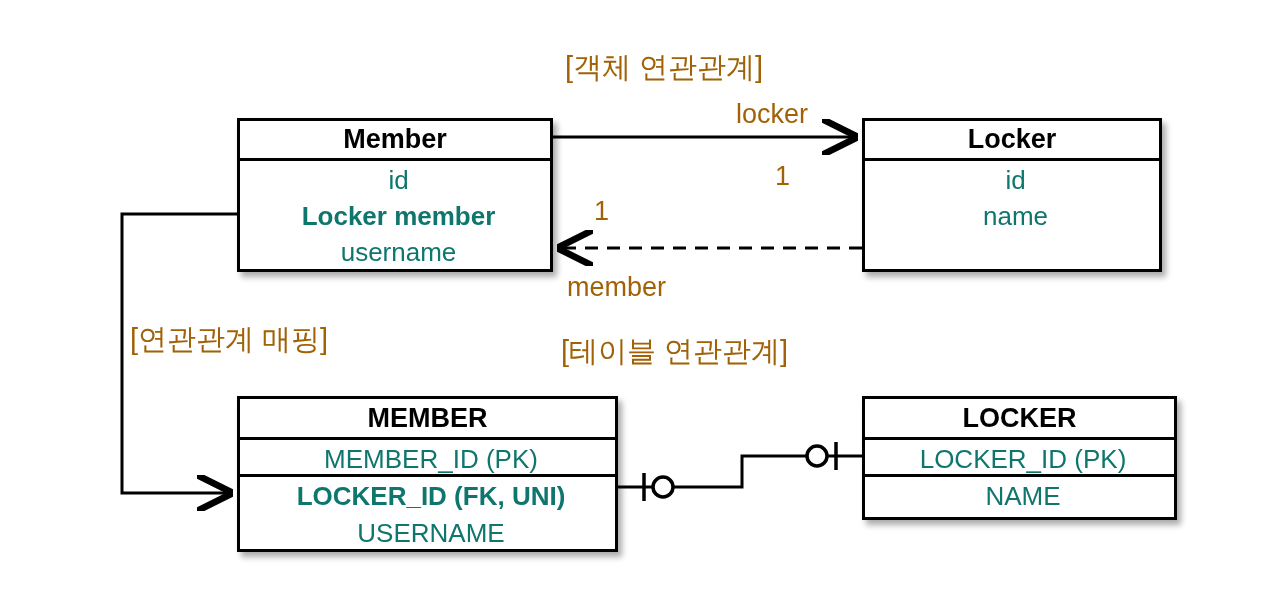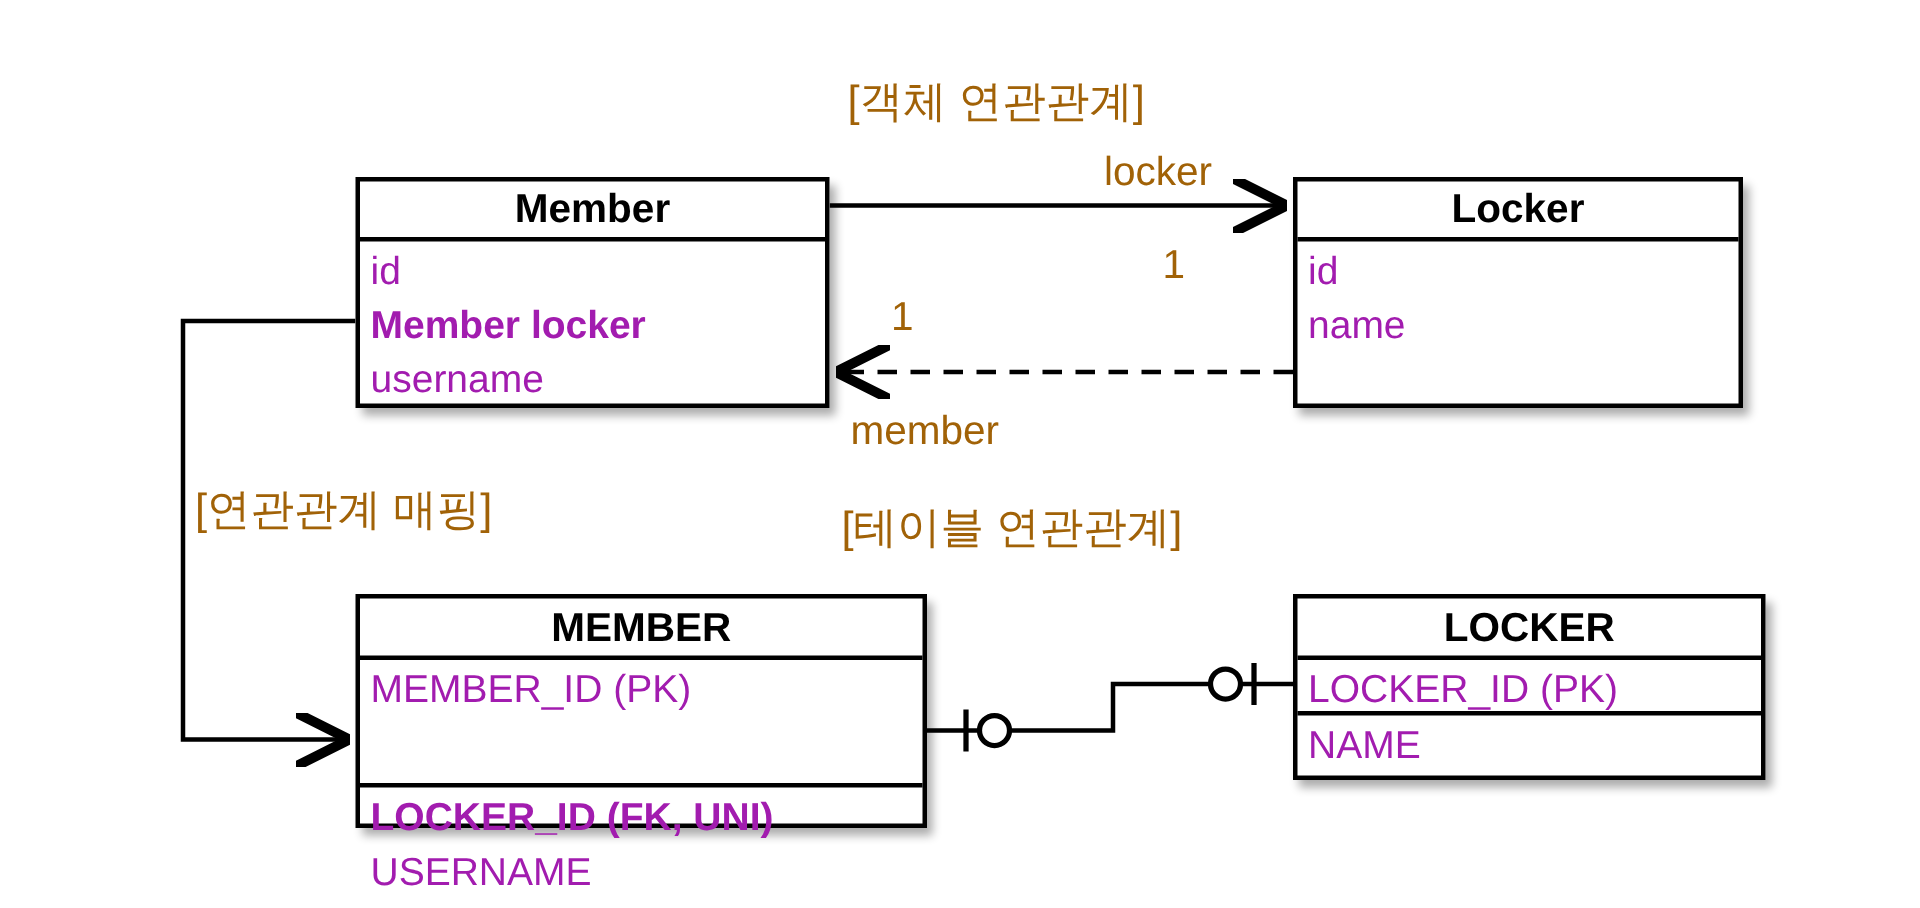--- a/index.html
+++ b/index.html
@@ -42,43 +42,44 @@
     color: #000000;
     white-space: nowrap;
     overflow: hidden;
   }
   .divider {
     border-top: 3px solid #000000;
   }
   .attr-cell {
     box-sizing: border-box;
     padding-left: 7px;
-    color: #a21caf;
+    color: #0f766e;
     white-space: nowrap;
     overflow: hidden;
+    text-align: center;
   }
   .attr-line {
     display: block;
     white-space: nowrap;
   }
   .attr-line.bold { font-weight: bold; }
 
   
   #box-member  { left: 237px; top: 118px; width: 316px; height: 154px; }
   #box-locker  { left: 862px; top: 118px; width: 300px; height: 154px; }
   .obj .box-title { height: 37px; line-height: 37px; font-size: 27px; }
   .obj .attr-cell { height: 111px; padding-top: 1px; font-size: 26px; line-height: 36px; }
 
   
   #box-member-table { left: 237px; top: 396px; width: 381px; height: 156px; }
   #box-locker-table { left: 862px; top: 396px; width: 315px; height: 124px; }
   .tbl .box-title { height: 38px; line-height: 38px; font-size: 27px; }
   .tbl .attr-cell { font-size: 26px; line-height: 37px; padding-top: 1px; }
   #box-member-table .row-1 { height: 37px; }
-  #box-member-table .row-2 { height: 75px; margin-top: 48px; }
+  #box-member-table .row-2 { height: 75px; }
   #box-locker-table .row-1 { height: 37px; }
   #box-locker-table .row-2 { height: 40px; }
 
   
   .label {
     position: absolute;
     color: #a16207;
     white-space: nowrap;
     z-index: 3;
   }
@@ -143,21 +144,21 @@
   <div class="label lbl-card" id="lbl-card-right">1</div>
 
   <div class="label lbl-edge" id="lbl-member-edge">member</div>
 
   <div class="label lbl-card" id="lbl-card-left">1</div>
 
   <div class="box obj" id="box-member">
     <div class="box-title">Member</div>
     <div class="attr-cell divider">
       <span class="attr-line">id</span>
-      <span class="attr-line bold">Member locker</span>
+      <span class="attr-line bold">Locker member</span>
       <span class="attr-line">username</span>
     </div>
   </div>
 
   <div class="box obj" id="box-locker">
     <div class="box-title">Locker</div>
     <div class="attr-cell divider">
       <span class="attr-line">id</span>
       <span class="attr-line">name</span>
     </div>

